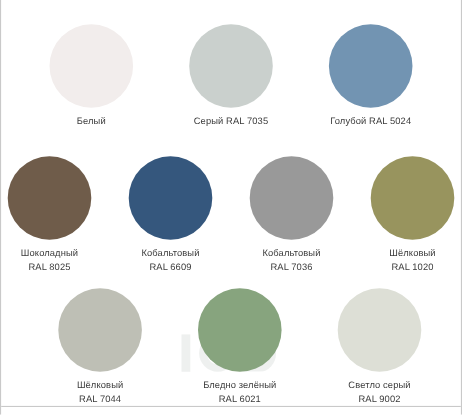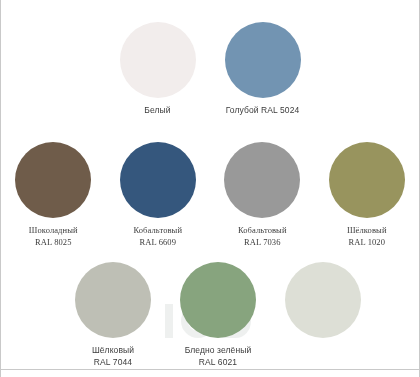--- a/index.html
+++ b/index.html
@@ -84,23 +84,24 @@
     right: 0;
     bottom: 0;
   }
 
   .swatch-row {
     position: absolute;
     left: 0;
     right: 0;
     display: flex;
     justify-content: center;
+    gap: 22px;
   }
   .swatch-row.row-0 { top: 22px; }
-  .swatch-row.row-1 { top: 142px; font-family: Liberation Serif, serif; }
+  .swatch-row.row-1 { top: 142px; }
   .swatch-row.row-2 { top: 262px; padding-left: 16px; }
 
   .swatch {
     width: 105px;
     display: flex;
     flex-direction: column;
     align-items: center;
   }
 
   .swatch-dot {
@@ -136,20 +137,26 @@
 
   <div class="rows" id="rows-container">
       <div class="swatch-row row-0">
         <div class="swatch">
           <span class="swatch-dot" style="background: rgb(242, 237, 236);"></span>
           <div class="swatch-caption">
             <span class="cap-line">Белый</span>
           </div>
         </div>
         <div class="swatch">
+          <span class="swatch-dot" style="background: rgb(202, 208, 205);"></span>
+          <div class="swatch-caption">
+            <span class="cap-line">Серый RAL 7035</span>
+          </div>
+        </div>
+        <div class="swatch">
           <span class="swatch-dot" style="background: rgb(114, 148, 178);"></span>
           <div class="swatch-caption">
             <span class="cap-line">Голубой RAL 5024</span>
           </div>
         </div>
       </div>
       <div class="swatch-row row-1">
         <div class="swatch">
           <span class="swatch-dot" style="background: rgb(111, 92, 74);"></span>
           <div class="swatch-caption">
@@ -189,18 +196,22 @@
         </div>
         <div class="swatch">
           <span class="swatch-dot" style="background: rgb(135, 164, 126);"></span>
           <div class="swatch-caption">
             <span class="cap-line">Бледно зелёный</span>
             <span class="cap-line">RAL 6021</span>
           </div>
         </div>
         <div class="swatch">
           <span class="swatch-dot" style="background: rgb(221, 223, 214);"></span>
+          <div class="swatch-caption">
+            <span class="cap-line">Светло серый</span>
+            <span class="cap-line">RAL 9002</span>
+          </div>
         </div>
       </div>
     </div>
 
   <div id="sheet-bottom-rule"></div>
 </div>
 
 </body></html>

